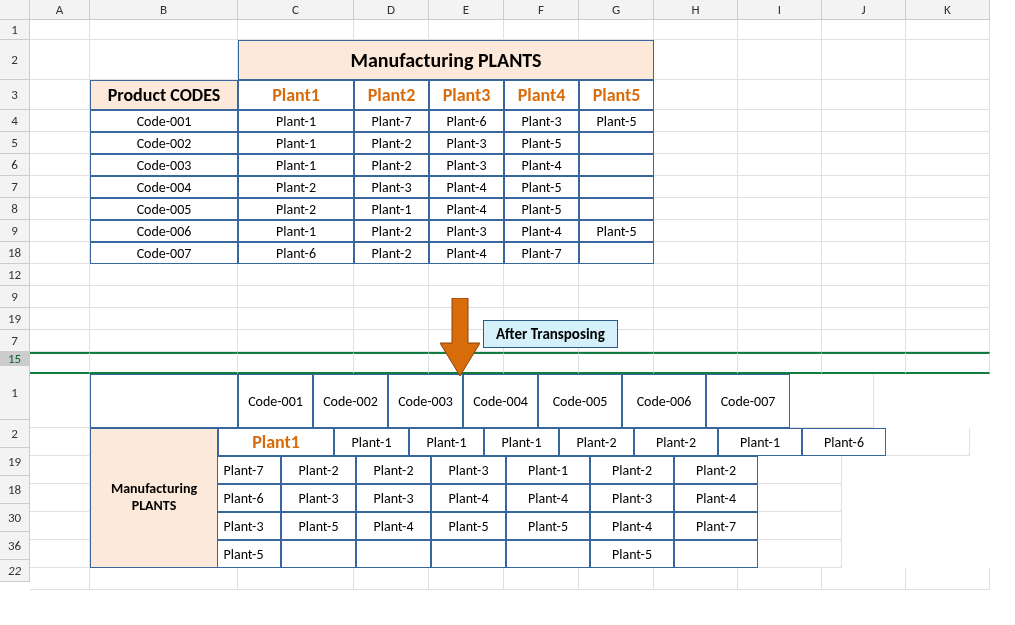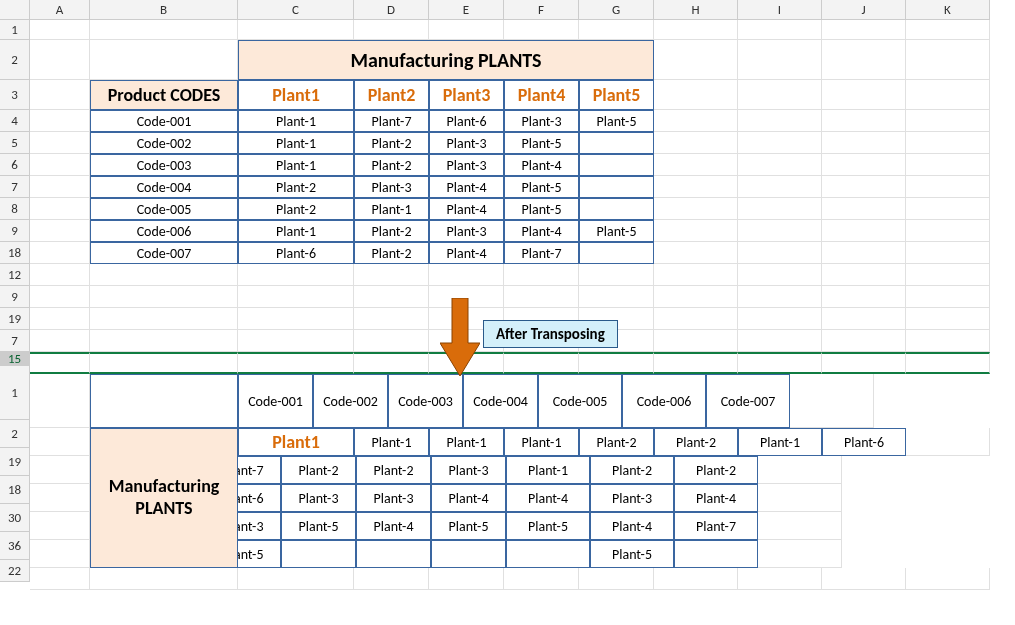--- a/index.html
+++ b/index.html
@@ -129,21 +129,21 @@
     <div class="row-header" style="height: 22px;">9</div>
     <div class="row-header" style="height: 22px;">19</div>
     <div class="row-header" style="height: 22px;">7</div>
     <div class="row-header selected" style="height: 14px;">15</div>
     <div class="row-header" style="height: 54px;">1</div>
     <div class="row-header" style="height: 28px;">2</div>
     <div class="row-header" style="height: 28px;">19</div>
     <div class="row-header" style="height: 28px;">18</div>
     <div class="row-header" style="height: 28px;">30</div>
     <div class="row-header" style="height: 28px;">36</div>
-    <div class="row-header" style="height: 22px;">22</div>
+    <div class="row-header" style="height: 22px; font-style: italic;">22</div>
   </div>
 
 <div class="grid">
     <div class="sheet-row" style="height: 20px;">
       <div class="cell" style="width: 60px; height: 20px;"></div>
       <div class="cell" style="width: 148px; height: 20px;"></div>
       <div class="cell" style="width: 116px; height: 20px;"></div>
       <div class="cell" style="width: 75px; height: 20px;"></div>
       <div class="cell" style="width: 75px; height: 20px;"></div>
       <div class="cell" style="width: 75px; height: 20px;"></div>
@@ -338,21 +338,21 @@
       <div class="cell bordered" style="width: 75px; height: 54px;">Code-002</div>
       <div class="cell bordered" style="width: 75px; height: 54px;">Code-003</div>
       <div class="cell bordered" style="width: 75px; height: 54px;">Code-004</div>
       <div class="cell bordered" style="width: 84px; height: 54px;">Code-005</div>
       <div class="cell bordered" style="width: 84px; height: 54px;">Code-006</div>
       <div class="cell bordered" style="width: 84px; height: 54px;">Code-007</div>
       <div class="cell" style="width: 84px; height: 54px;"></div>
     </div>
     <div class="sheet-row" style="height: 28px;">
       <div class="cell" style="width: 60px; height: 28px;"></div>
-      <div class="cell title-cell" style="width: 148px; height: 140px; font-size: 18px; white-space: normal; position: relative; z-index: 2;">
+      <div class="cell title-cell" style="width: 128px; height: 140px; font-size: 14px; white-space: normal; position: relative; z-index: 2;">
         <div style="text-align:center;line-height:1.2"><b>Manufacturing<br>PLANTS</b></div>
       </div>
       <div class="cell bordered header-orange" style="width: 116px; height: 28px;">Plant1</div>
       <div class="cell bordered" style="width: 75px; height: 28px;">Plant-1</div>
       <div class="cell bordered" style="width: 75px; height: 28px;">Plant-1</div>
       <div class="cell bordered" style="width: 75px; height: 28px;">Plant-1</div>
       <div class="cell bordered" style="width: 75px; height: 28px;">Plant-2</div>
       <div class="cell bordered" style="width: 84px; height: 28px;">Plant-2</div>
       <div class="cell bordered" style="width: 84px; height: 28px;">Plant-1</div>
       <div class="cell bordered" style="width: 84px; height: 28px;">Plant-6</div>

